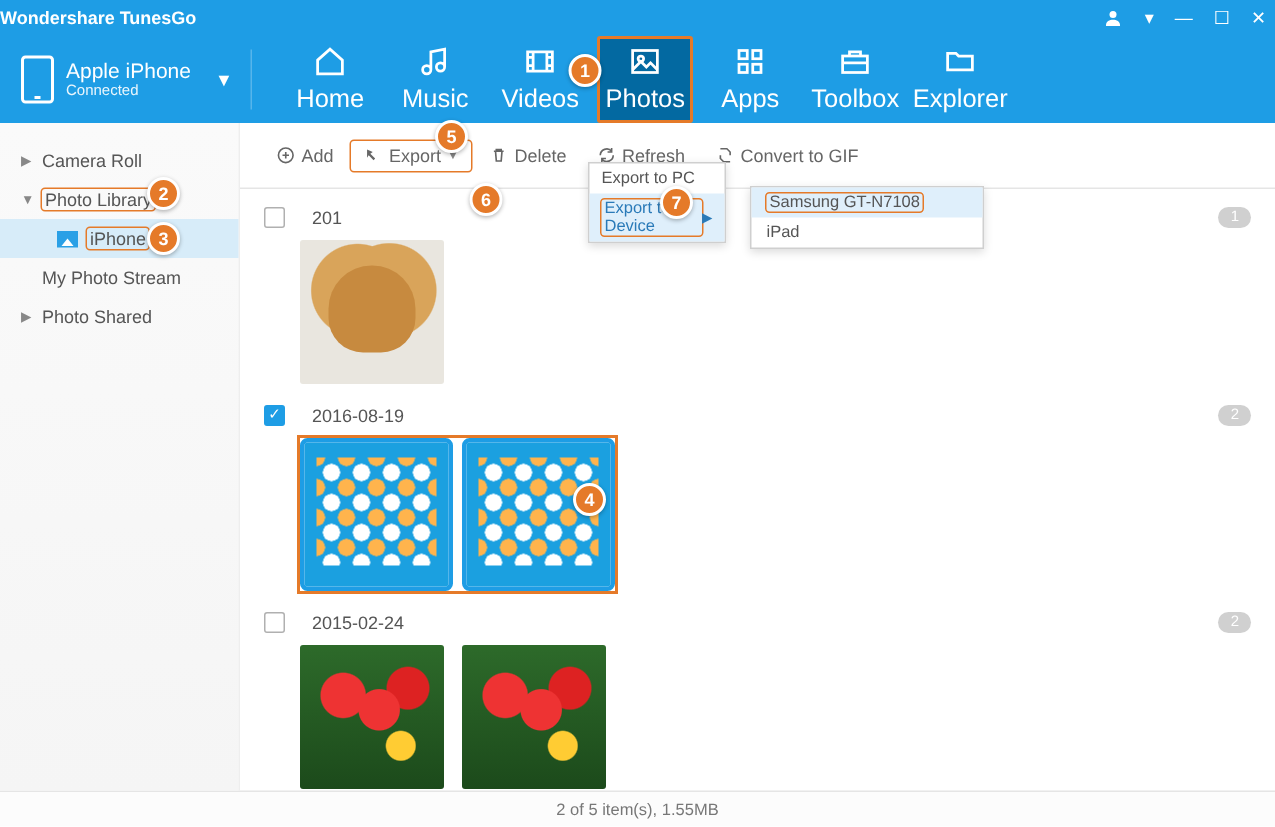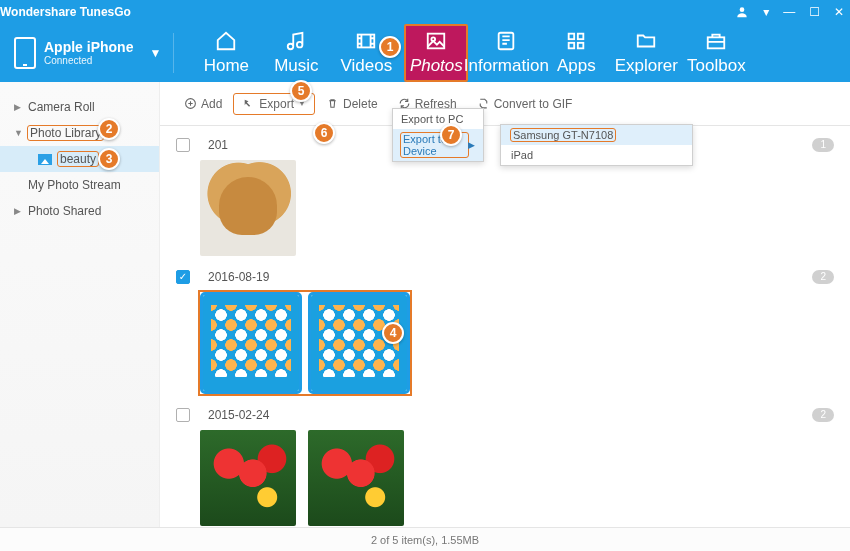--- a/index.html
+++ b/index.html
@@ -11,27 +11,27 @@
   .titlebar .win-ctrls { position: absolute; right: 6px; top: 0; height: 24px; display: flex; align-items: center; gap: 14px; }
   .titlebar .win-ctrls span, .titlebar .win-ctrls svg { color: #fff; font-size: 12px; cursor: default; }
   .titlebar .user-icon { width: 14px; height: 14px; fill: #fff; }
 
   
   .topnav { height: 58px; background: #1e9de5; display: flex; align-items: center; padding-left: 10px; }
   .device-selector { display: flex; align-items: center; gap: 8px; padding: 4px 12px 4px 4px; border-right: 1px solid rgba(255,255,255,0.25); margin-right: 20px; cursor: pointer; }
   .device-selector .ph-icon { width: 22px; height: 32px; border: 2px solid #fff; border-radius: 3px; position: relative; }
   .device-selector .ph-icon::after { content: ""; position: absolute; bottom: 1px; left: 50%; transform: translateX(-50%); width: 4px; height: 2px; background: #fff; }
   .device-selector .txt { color: #fff; line-height: 1.1; }
-  .device-selector .txt .name { font-size: 14px; font-weight: 700; }
+  .device-selector .txt .name { font-size: 14px; font-weight: 400; }
   .device-selector .txt .status { font-size: 10px; opacity: .9; }
   .device-selector .caret { color: #fff; font-size: 12px; margin-left: 8px; }
 
   .nav-items { display: flex; gap: 6px; }
   .nav-item { width: 64px; display: flex; flex-direction: column; align-items: center; justify-content: center; gap: 4px; color: #fff; font-size: 17px; padding: 6px 0; border-radius: 2px; cursor: pointer; }
-  .nav-item.active { background: #be185d; border: 2px solid #e57a29; padding: 4px 0; font-style: italic; }
+  .nav-item.active { background: #0369a1; border: 2px solid #e57a29; padding: 4px 0; }
   .nav-item svg { width: 24px; height: 22px; fill: none; stroke: #fff; stroke-width: 2; }
   .nav-item.active svg { stroke: #fff; }
 
   .layout { display: flex; height: calc(551px - 24px - 58px - 24px); }
   
   .sidebar { width: 160px; background: linear-gradient(#fafafa,#f5f5f5); padding-top: 12px; border-right: 1px solid #eee; }
   .sb-item { display: flex; align-items: center; gap: 6px; padding: 6px 10px 6px 14px; font-size: 12px; color: #555; cursor: pointer; }
   .sb-item .arrow { width: 8px; color: #888; font-size: 9px; }
   .sb-item.child { padding-left: 38px; background: #d7ecf9; }
   .sb-item .thumb-ic { width: 14px; height: 11px; background: #2aa0e6; position: relative; }
@@ -44,21 +44,21 @@
   .tb-btn { display: flex; align-items: center; gap: 4px; padding: 3px 8px; cursor: pointer; }
   .tb-btn svg { width: 13px; height: 13px; stroke: #666; fill: none; stroke-width: 2; }
   .tb-btn.add svg { fill: #666; stroke: none; }
   .tb-btn.export { outline: 1px solid #e57a29; border-radius: 2px; }
 
   
   .export-menu { position: absolute; left: 232px; top: 26px; width: 92px; background: #fff; border: 1px solid #cfcfcf; box-shadow: 0 2px 6px rgba(0,0,0,.15); z-index: 5; }
   .export-menu .mi { padding: 4px 8px; font-size: 11px; color: #555; cursor: pointer; }
   .export-menu .mi.sel { background: #dfeffb; color: #2a7ab8; display: flex; justify-content: space-between; align-items: center; }
   .export-menu .mi.sel .sub-arrow { font-size: 9px; color: #2a7ab8; }
-  .device-menu { position: absolute; left: 340px; top: 42px; width: 193px; background: #fff; border: 1px solid #cfcfcf; box-shadow: 0 2px 6px rgba(0,0,0,.15); z-index: 5; }
+  .device-menu { position: absolute; left: 340px; top: 42px; width: 156px; background: #fff; border: 1px solid #cfcfcf; box-shadow: 0 2px 6px rgba(0,0,0,.15); z-index: 5; }
   .device-menu .mi { padding: 4px 10px; font-size: 11px; color: #555; cursor: pointer; }
   .device-menu .mi.sel { background: #dfeffb; }
 
   
   .groups { flex: 1; overflow: hidden; padding: 8px 16px; }
   .group-header { display: flex; align-items: center; gap: 18px; padding: 4px 0; font-size: 12px; color: #555; }
   .group-header .count { margin-left: auto; background: #d0d0d0; color: #fff; font-size: 10px; border-radius: 8px; padding: 0 8px; line-height: 14px; }
   .cb { width: 14px; height: 14px; border: 1px solid #b0b0b0; border-radius: 2px; background: #fff; display: inline-flex; align-items: center; justify-content: center; cursor: pointer; }
   .cb.checked { background: #1e9de5; border-color: #1e9de5; }
   .cb.checked::after { content: "✓"; color: #fff; font-size: 10px; line-height: 1; }
@@ -136,64 +136,57 @@
     <div class="nav-item active">
       <svg viewBox="0 0 24 24">
           <rect x="3" y="4" width="18" height="16"></rect>
           <circle cx="9" cy="10" r="2"></circle>
           <path d="M3 18l6-6 4 4 3-3 5 5"></path>
         </svg>
       <span>Photos</span>
     </div>
     <div class="nav-item">
       <svg viewBox="0 0 24 24">
-          <rect x="4" y="3" width="16" height="18" rx="2"></rect>
-          <path d="M8 7h8M8 11h8M8 15h5"></path>
-        </svg>
-      <span>Information</span>
-    </div>
-    <div class="nav-item">
-      <svg viewBox="0 0 24 24">
           <rect x="4" y="4" width="6" height="6"></rect>
           <rect x="14" y="4" width="6" height="6"></rect>
           <rect x="4" y="14" width="6" height="6"></rect>
           <rect x="14" y="14" width="6" height="6"></rect>
         </svg>
       <span>Apps</span>
     </div>
     <div class="nav-item">
       <svg viewBox="0 0 24 24">
-          <path d="M3 6h6l2 2h10v10H3z"></path>
-        </svg>
-      <span>Explorer</span>
-    </div>
-    <div class="nav-item">
-      <svg viewBox="0 0 24 24">
           <rect x="3" y="8" width="18" height="12"></rect>
           <path d="M8 8V5h8v3M3 13h18"></path>
         </svg>
       <span>Toolbox</span>
     </div>
+    <div class="nav-item">
+      <svg viewBox="0 0 24 24">
+          <path d="M3 6h6l2 2h10v10H3z"></path>
+        </svg>
+      <span>Explorer</span>
+    </div>
   </div>
 </div>
 
 <div class="layout">
 
   <div class="sidebar">
     <div class="sb-item">
       <span class="arrow">▶</span>
       <span>Camera Roll</span>
     </div>
     <div class="sb-item">
       <span class="arrow">▼</span>
       <span class="hilite">Photo Library</span>
     </div>
     <div class="sb-item child">
       <span class="thumb-ic"></span>
-      <span class="hilite">beauty</span>
+      <span class="hilite">iPhone</span>
     </div>
     <div class="sb-item">
       <span class="arrow"></span>
       <span>My Photo Stream</span>
     </div>
     <div class="sb-item">
       <span class="arrow">▶</span>
       <span>Photo Shared</span>
     </div>
   </div>

